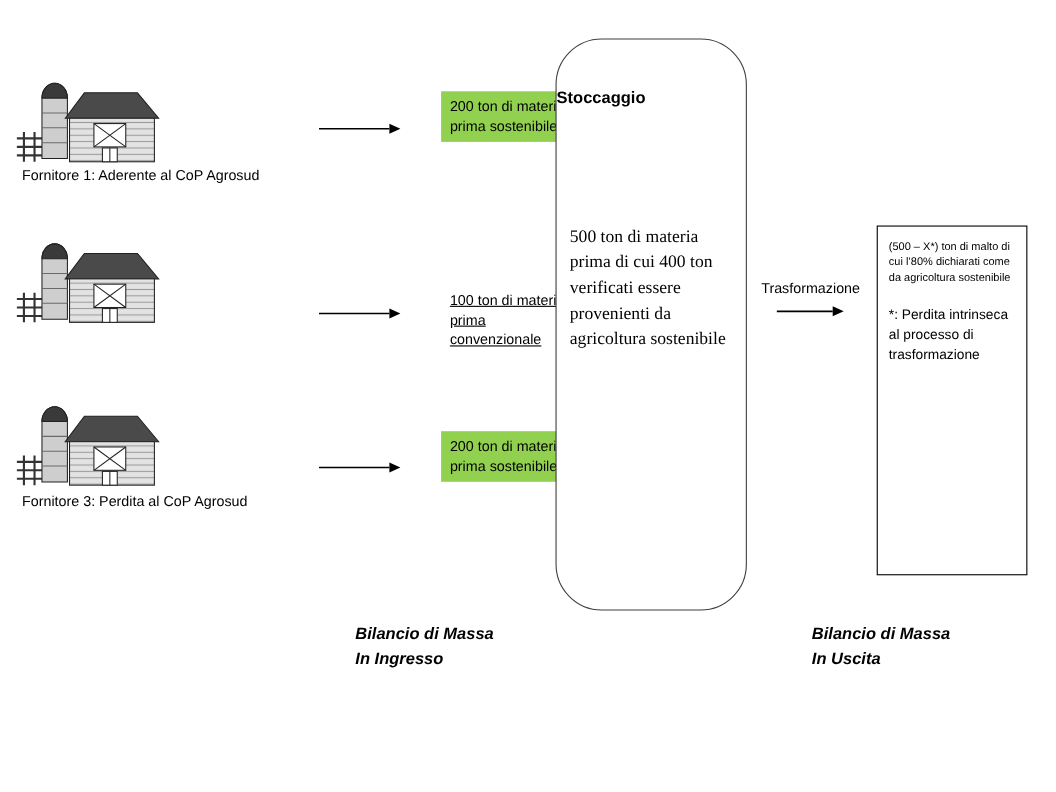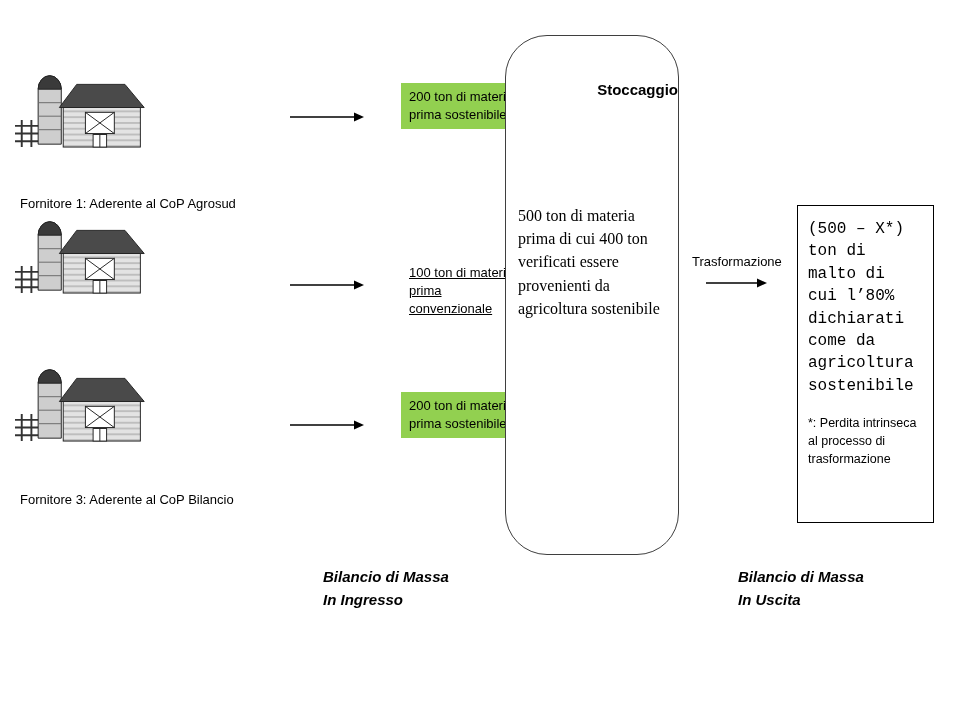--- a/index.html
+++ b/index.html
@@ -13,21 +13,20 @@
     overflow: hidden;
   }
   .defs { position: absolute; width: 0; height: 0; }
 
   .farm { position: absolute; width: 135px; height: 92px; }
 
   .supplier-label {
     position: absolute;
     font-size: 13px;
     white-space: nowrap;
-    margin-top: 44px;
   }
 
   .arrow { position: absolute; }
 
   .flow-box {
     position: absolute;
     width: 112px;
     padding: 5px 8px;
     font-size: 13px;
     line-height: 1.4;
@@ -40,21 +39,21 @@
     position: absolute;
     left: 505px; top: 35px;
     width: 172px; height: 518px;
     border: 1px solid #3f3f3f;
     border-radius: 42px;
     background: #ffffff;
   }
   .storage-title {
     position: absolute;
     top: 45px; left: 0; right: 0;
-    text-align: right;
+    text-align: left;
     font-weight: bold;
     font-size: 15px;
   }
   .storage-body {
     position: absolute;
     top: 168px; left: 12px; right: 12px;
     font-family: "Liberation Serif", serif;
     font-size: 16px;
     line-height: 1.45;
   }
@@ -68,22 +67,22 @@
 
   .output-box {
     position: absolute;
     left: 797px; top: 205px;
     width: 137px; height: 318px;
     border: 1px solid #000;
     box-sizing: border-box;
     padding: 12px 10px;
   }
   .output-main {
-    font-family: Liberation Mono, monospace;
-    font-size: 16px;
+    font-family: Liberation Sans, sans-serif;
+    font-size: 10px;
     line-height: 1.4;
   }
   .output-footnote {
     margin-top: 17px;
     font-size: 12.5px;
     line-height: 1.45;
   }
 
   .caption {
     position: absolute;
@@ -157,21 +156,21 @@
       <polygon points="64,2.5 74,7 64,11.5" fill="#000"></polygon>
     </svg>
   </div>
   <div class="flow-box plain" style="left:371px; top:259px;text-decoration:underline;">100 ton di materia prima convenzionale</div>
 
   <div class="farm" style="left:15px; top:356px;">
     <svg width="135" height="92" viewBox="0 0 140 95">
         <use href="#farm-symbol"></use>
       </svg>
   </div>
-  <div class="supplier-label" style="left:20px; top:448px;">Fornitore 3: Aderente al CoP Bilancio</div>
+  <div class="supplier-label" style="left:20px; top:448px;">Fornitore 3: Perdita al CoP Agrosud</div>
   <div class="arrow" style="left:290px; top:418px;">
     <svg width="75" height="14" viewBox="0 0 75 14">
       <line x1="0" y1="7" x2="64" y2="7" stroke="#000" stroke-width="1.5"></line>
       <polygon points="64,2.5 74,7 64,11.5" fill="#000"></polygon>
     </svg>
   </div>
   <div class="flow-box green" style="left:367px; top:392px;">200 ton di materia prima sostenibile</div>
 
   <div class="storage">
     <div class="storage-title">Stoccaggio</div>

